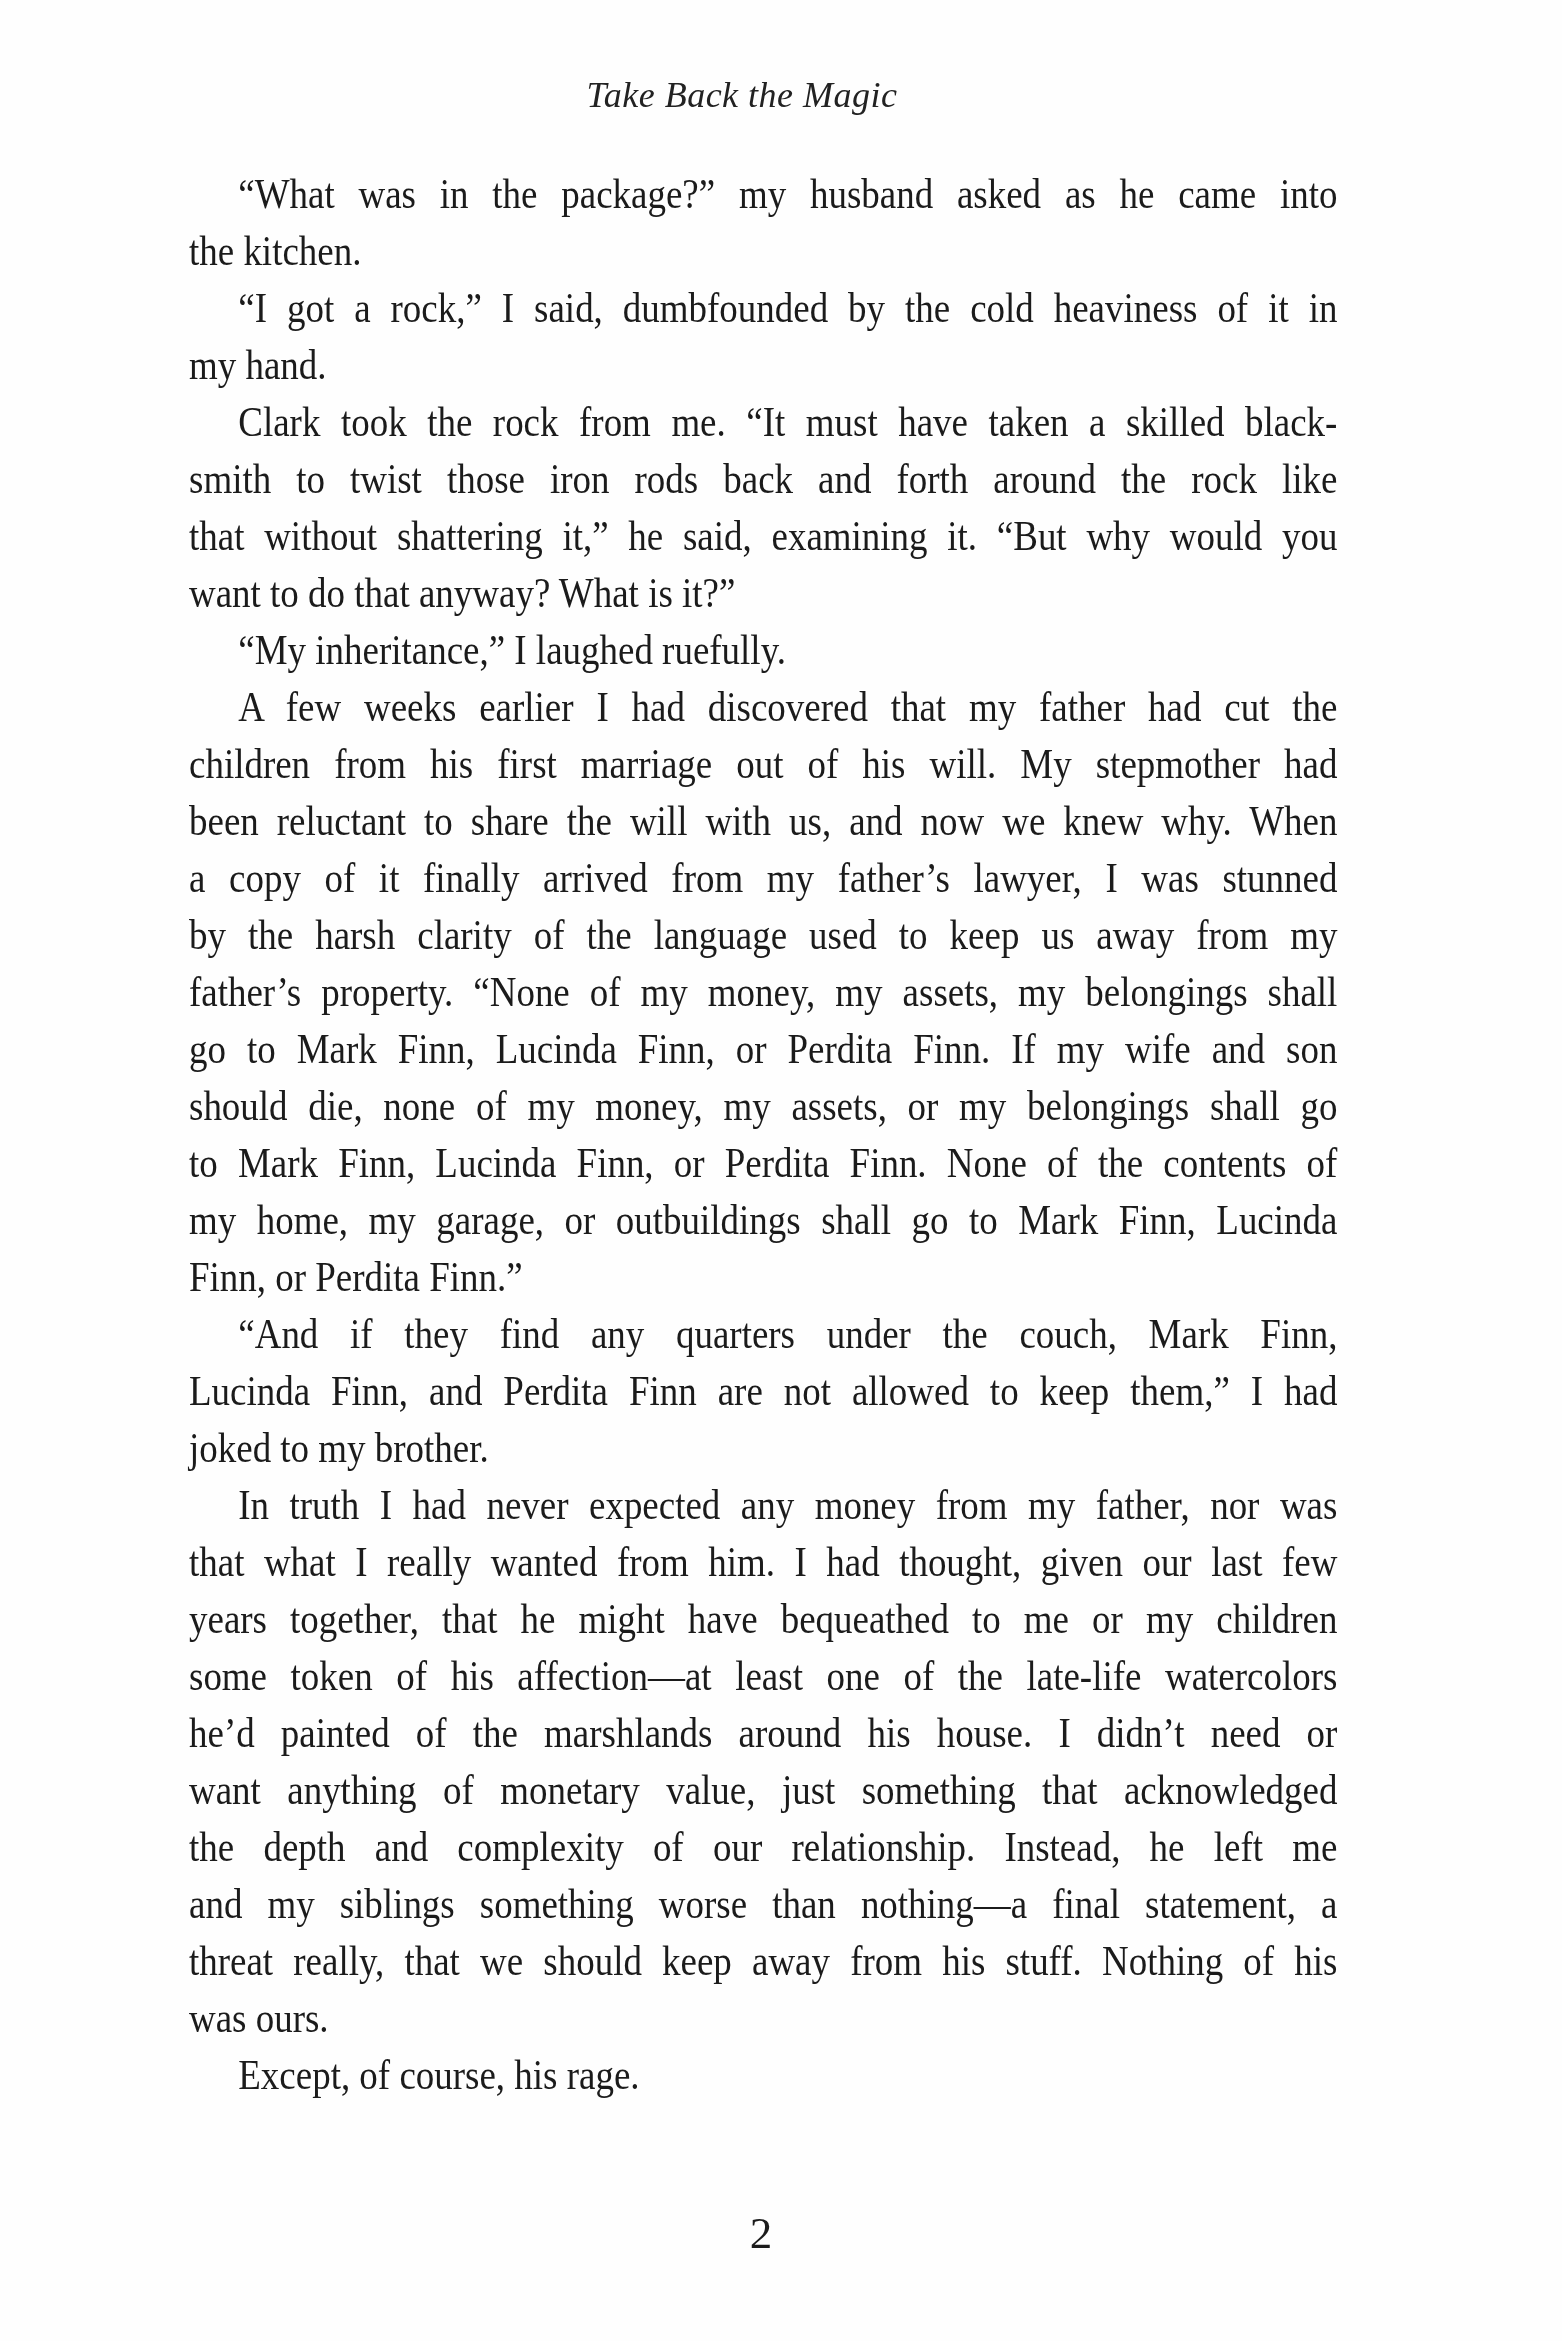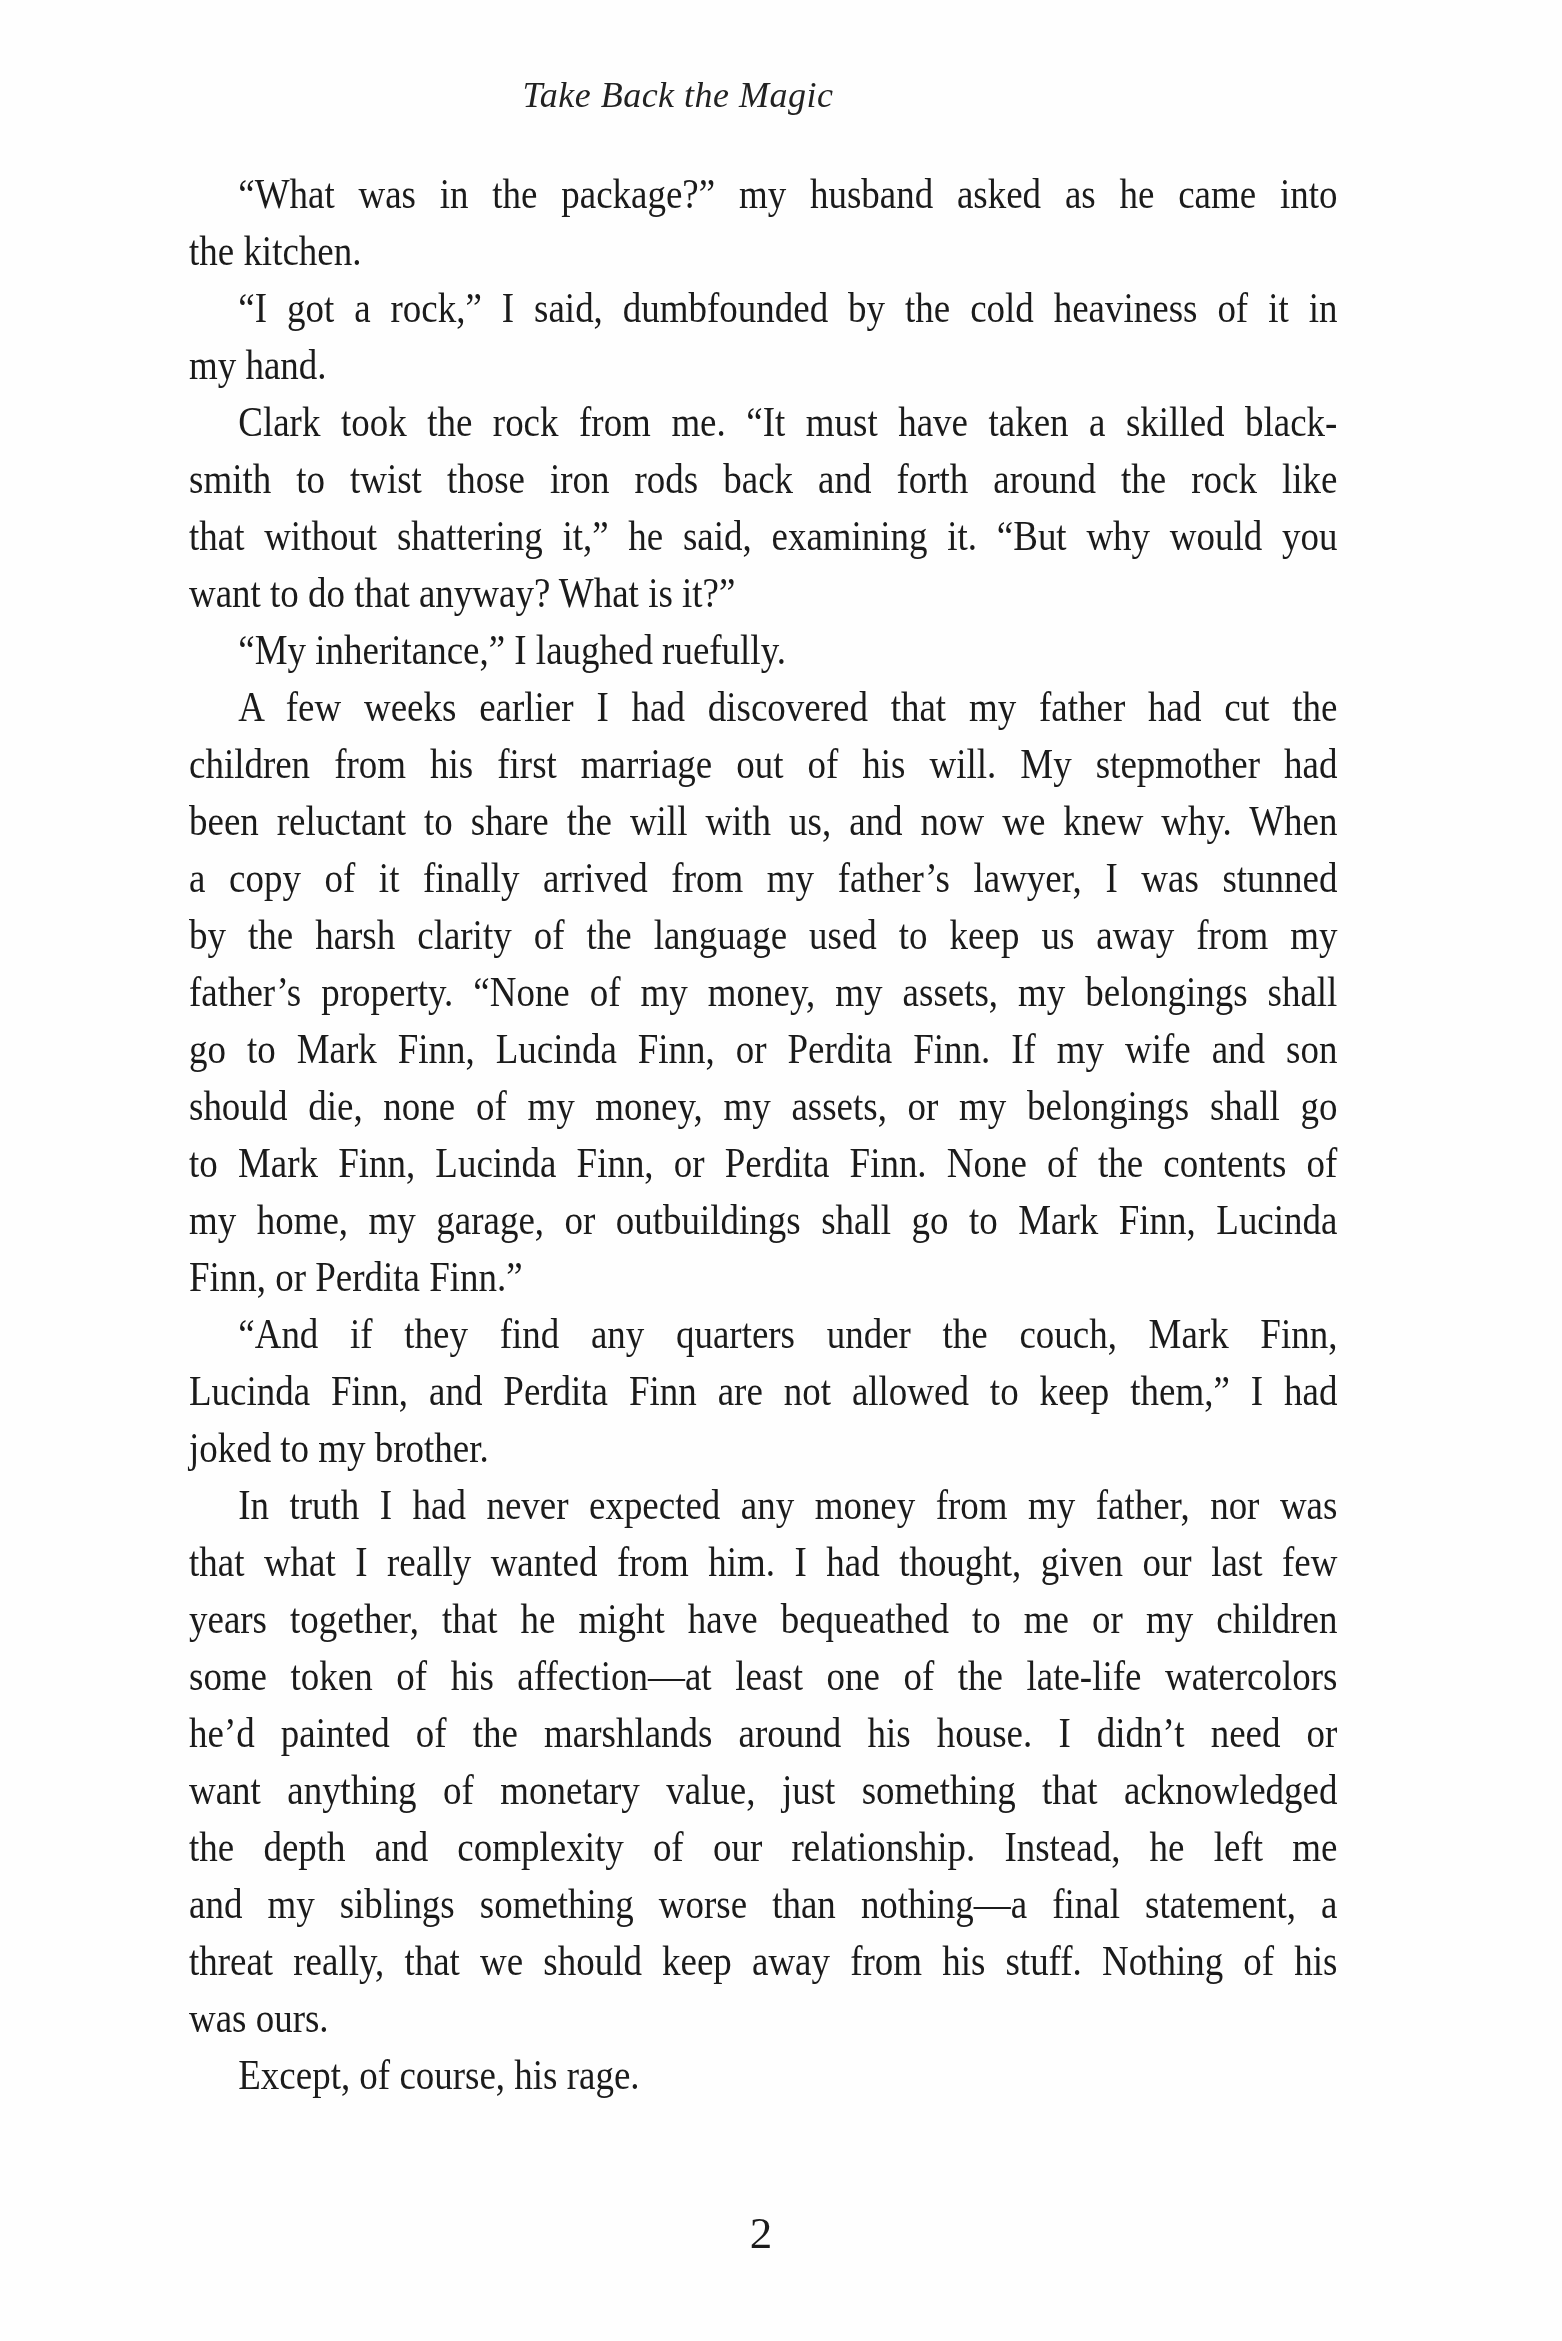--- a/index.html
+++ b/index.html
@@ -12,21 +12,21 @@
     width: 1563px;
     height: 2342px;
     background: #fefefe;
     font-family: "Liberation Serif", serif;
     color: #1b1b1b;
     overflow: hidden;
   }
   .running-header {
     position: absolute;
     top: 74px;
-    left: 678px;
+    left: 742px;
     transform: translateX(-50%);
     font-style: italic;
     font-size: 36px;
     letter-spacing: 0.5px;
     white-space: nowrap;
     color: #222222;
   }
   .text-block {
     position: absolute;
     left: 189px;

